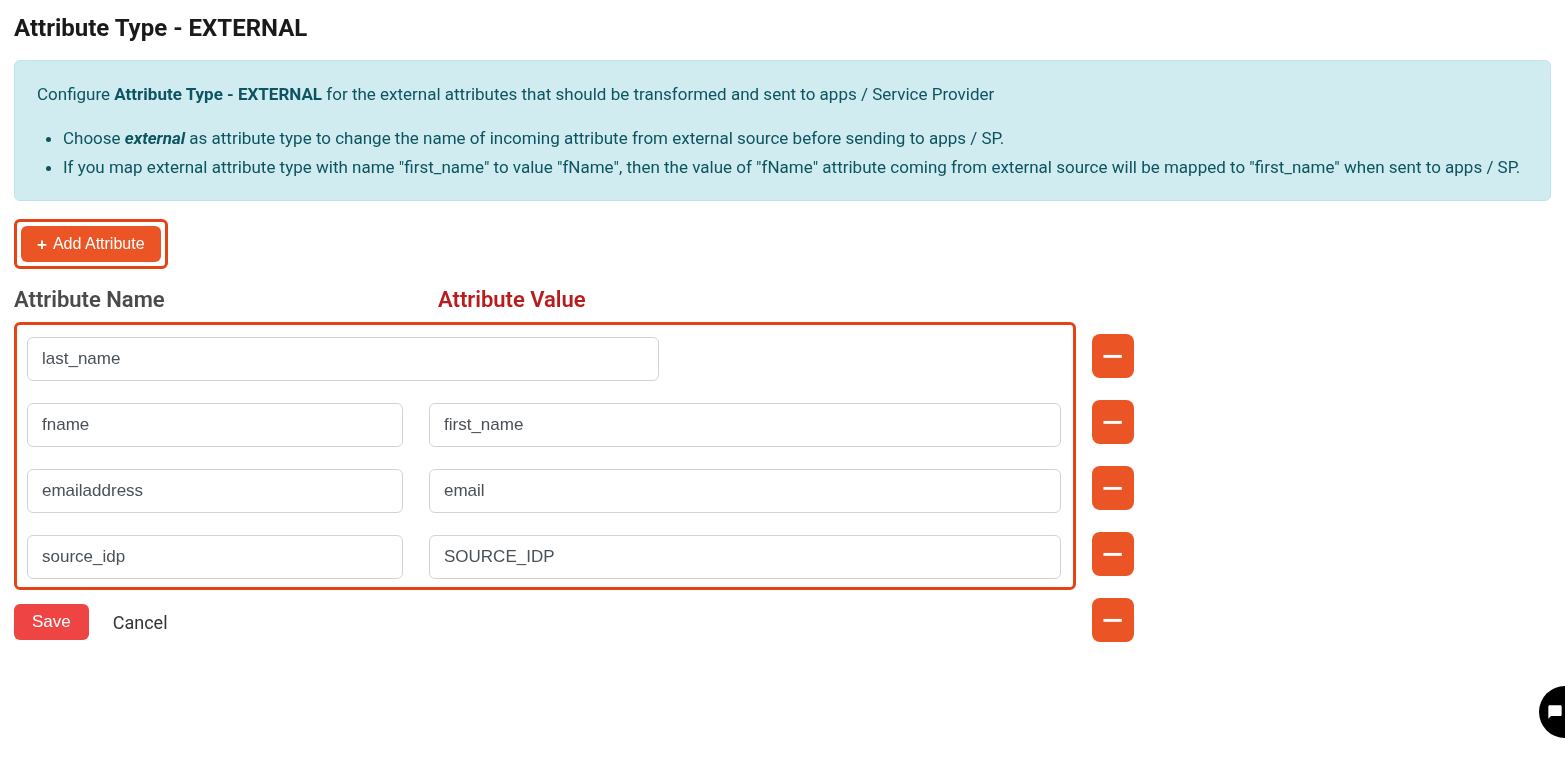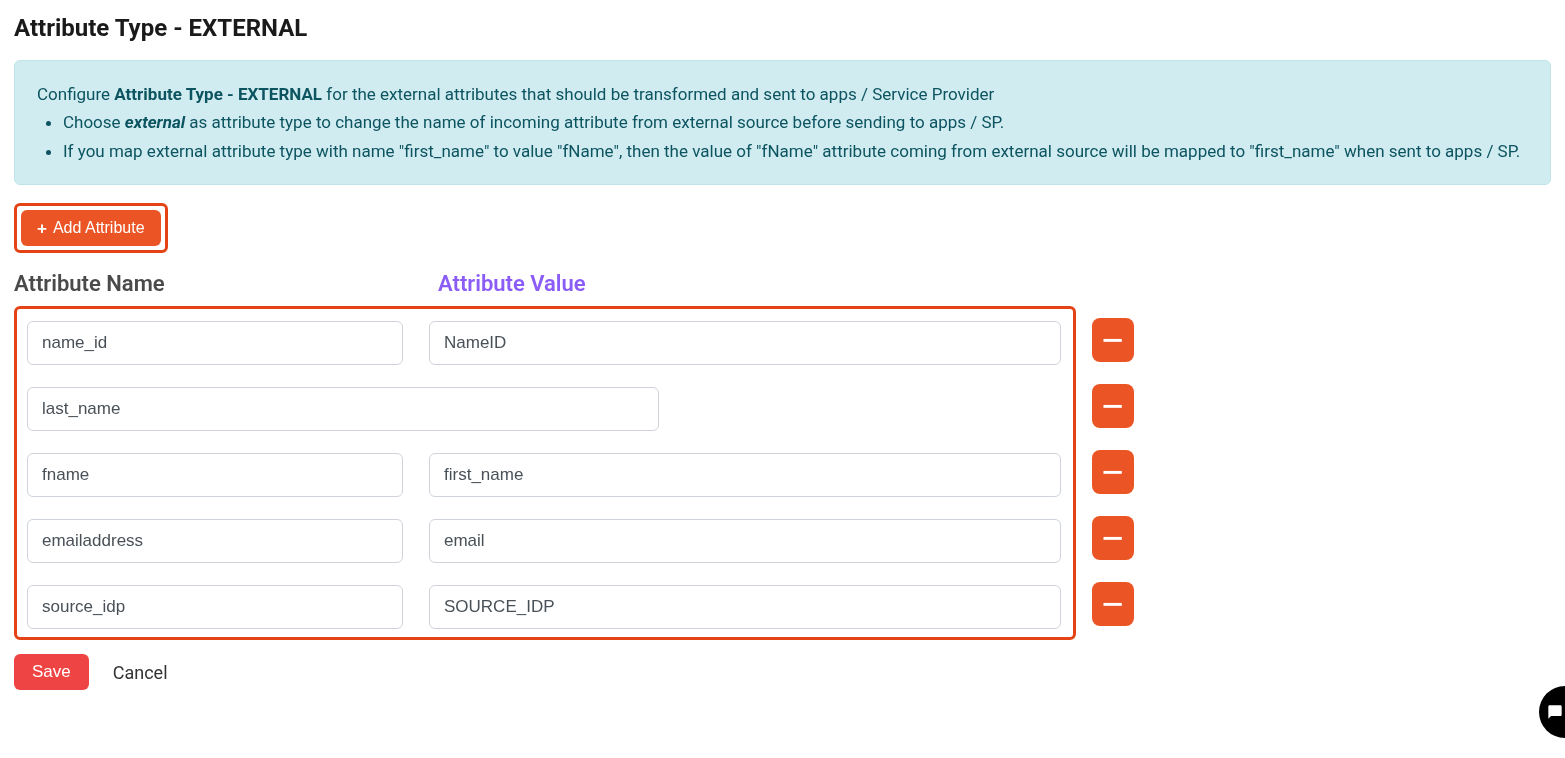--- a/index.html
+++ b/index.html
@@ -23,21 +23,21 @@
       background: #d1ecf1;
       border: 1px solid #bee5eb;
       border-radius: 6px;
       padding: 20px 22px;
       color: #0c5460;
       font-size: 17px;
       line-height: 1.55;
       margin-bottom: 18px;
     }
     .info-box .intro {
-      margin-bottom: 2px;
+      margin-bottom: 18px;
     }
     .info-box strong {
       font-weight: 700;
     }
     .info-box em {
       font-weight: 700;
     }
     .info-box ul {
       list-style: disc;
       padding-left: 26px;
@@ -79,21 +79,21 @@
     }
     .header-name {
       width: 400px;
       font-size: 22px;
       font-weight: 600;
       color: #4a4a4a;
     }
     .header-value {
       font-size: 22px;
       font-weight: 600;
-      color: #8b5cf6;
+      color: #b91c1c;
     }
     .highlight-rows {
       border: 3px solid #e44316;
       border-radius: 6px;
       padding: 12px 10px 8px 10px;
       width: 1062px;
     }
     .row-wrap {
       display: flex;
       align-items: center;
@@ -213,26 +213,20 @@
 <div class="headers">
   <div class="header-name">Attribute Name</div>
   <div class="header-value">Attribute Value</div>
 </div>
 
 <div>
   <div class="row-with-removebtn" style="position: relative;">
     <div class="highlight-rows" id="rows-highlight">
         <div class="row-wrap">
           <div class="row-inputs">
-            <input type="text" class="name-input" value="name_id" style="">
-            <input type="text" class="value-input" value="NameID" style="">
-          </div>
-        </div>
-        <div class="row-wrap">
-          <div class="row-inputs">
             <input type="text" class="value-input" value="last_name" style="">
           </div>
         </div>
         <div class="row-wrap">
           <div class="row-inputs">
             <input type="text" class="name-input" value="fname" style="">
             <input type="text" class="value-input" value="first_name" style="">
           </div>
         </div>
         <div class="row-wrap">

